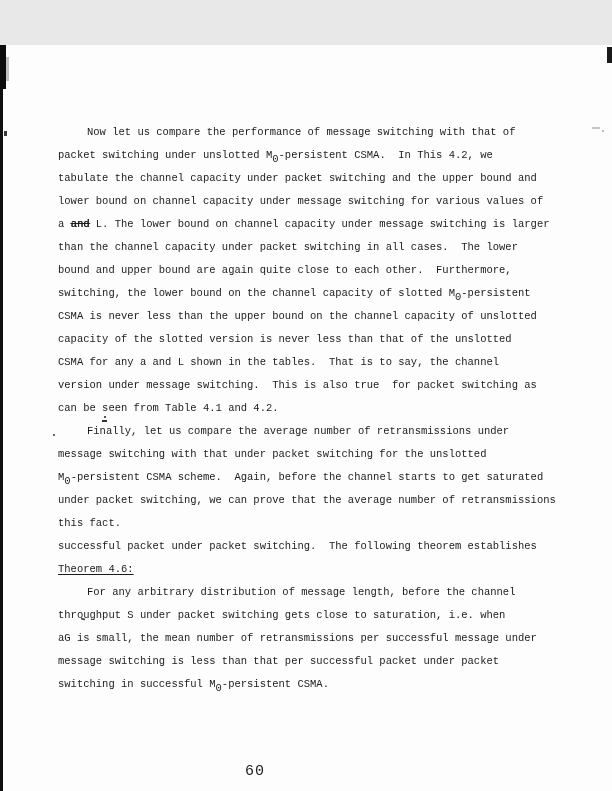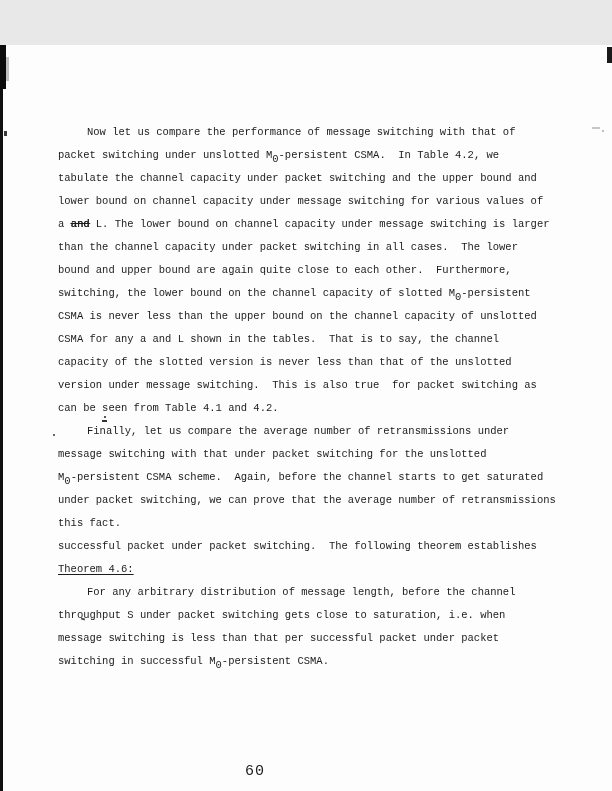--- a/index.html
+++ b/index.html
@@ -60,40 +60,41 @@
   <div class="artifact speck-left"></div>
   <div class="artifact dash-right-top"></div>
   <div class="artifact dot-right-top"></div>
   <div class="artifact tick-theorem"></div>
   <div class="artifact mark-seen-bar"></div>
   <div class="artifact mark-seen-dot"></div>
   <div class="artifact dot-before-can"></div>
 
   <div class="text-block" id="text-block">
       <div class="line indent"><span>Now let us compare the performance of message switching with that of</span></div>
-      <div class="line"><span>packet switching under unslotted M</span><span class="sub">0</span><span>-persistent CSMA.  In Table 4.2, we</span></div>
+      <div class="line"><span>packet switching under unslotted M</span><span class="sub">0</span><span>-persistent CSMA.  In This 4.2, we</span></div>
       <div class="line"><span>tabulate the channel capacity under packet switching and the upper bound and</span></div>
       <div class="line"><span>lower bound on channel capacity under message switching for various values of</span></div>
       <div class="line"><span>a </span><span class="strike">and</span><span> L. The lower bound on channel capacity under message switching is larger</span></div>
       <div class="line"><span>than the channel capacity under packet switching in all cases.  The lower</span></div>
       <div class="line"><span>bound and upper bound are again quite close to each other.  Furthermore,</span></div>
       <div class="line"><span>switching, the lower bound on the channel capacity of slotted M</span><span class="sub">0</span><span>-persistent</span></div>
       <div class="line"><span>CSMA is never less than the upper bound on the channel capacity of unslotted</span></div>
+      <div class="line"><span>capacity of the slotted version is never less than that of the unslotted</span></div>
       <div class="line"><span>CSMA for any a and L shown in the tables.  That is to say, the channel</span></div>
-      <div class="line"><span>capacity of the slotted version is never less than that of the unslotted</span></div>
       <div class="line"><span>version under message switching.  This is also true  for packet switching as</span></div>
       <div class="line"><span>can be seen from Table 4.1 and 4.2.</span></div>
       <div class="line indent"><span>Finally, let us compare the average number of retransmissions under</span></div>
       <div class="line"><span>message switching with that under packet switching for the unslotted</span></div>
       <div class="line"><span>M</span><span class="sub">0</span><span>-persistent CSMA scheme.  Again, before the channel starts to get saturated</span></div>
       <div class="line"><span>under packet switching, we can prove that the average number of retransmissions</span></div>
       <div class="line"><span>this fact.</span></div>
       <div class="line"><span>successful packet under packet switching.  The following theorem establishes</span></div>
       <div class="line"><span class="underline">Theorem 4.6:</span></div>
       <div class="line indent"><span>For any arbitrary distribution of message length, before the channel</span></div>
       <div class="line"><span>throughput S under packet switching gets close to saturation, i.e. when</span></div>
+      <div class="line"><span>aG is small, the mean number of retransmissions per successful message under</span></div>
       <div class="line"><span>message switching is less than that per successful packet under packet</span></div>
       <div class="line"><span>switching in successful M</span><span class="sub">0</span><span>-persistent CSMA.</span></div>
     </div>
 
   <div class="page-number">60</div>
 
 </div>
 
 </body></html>

